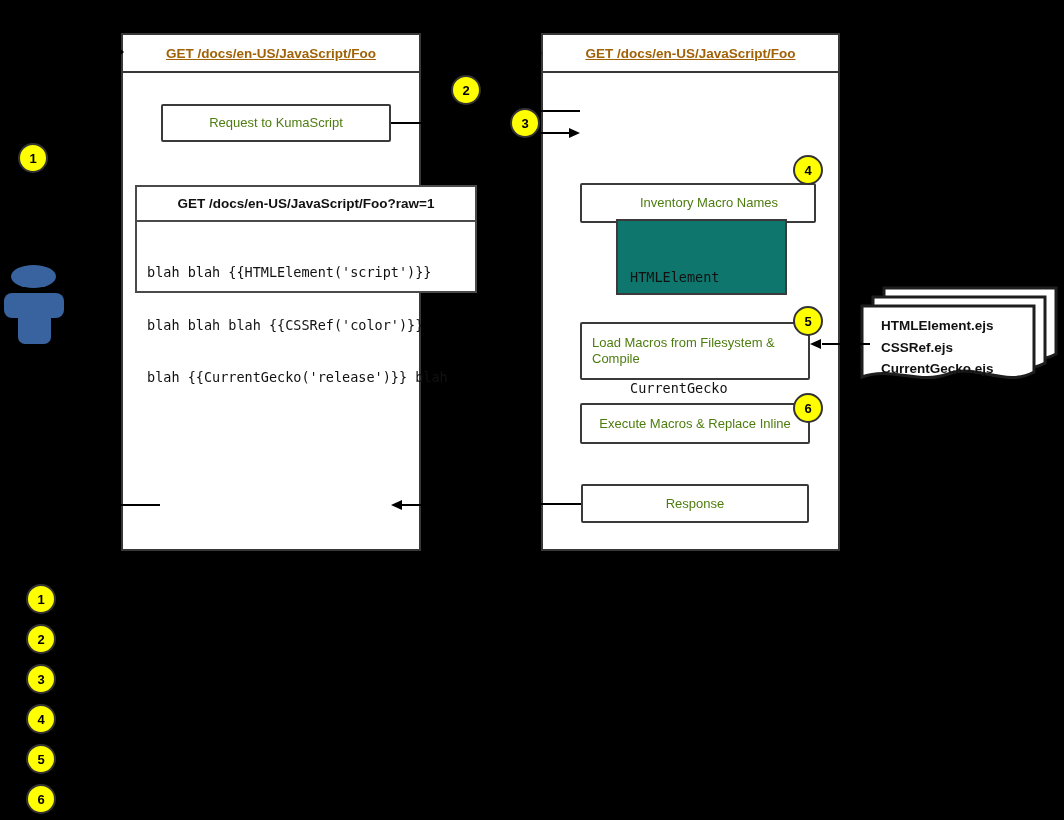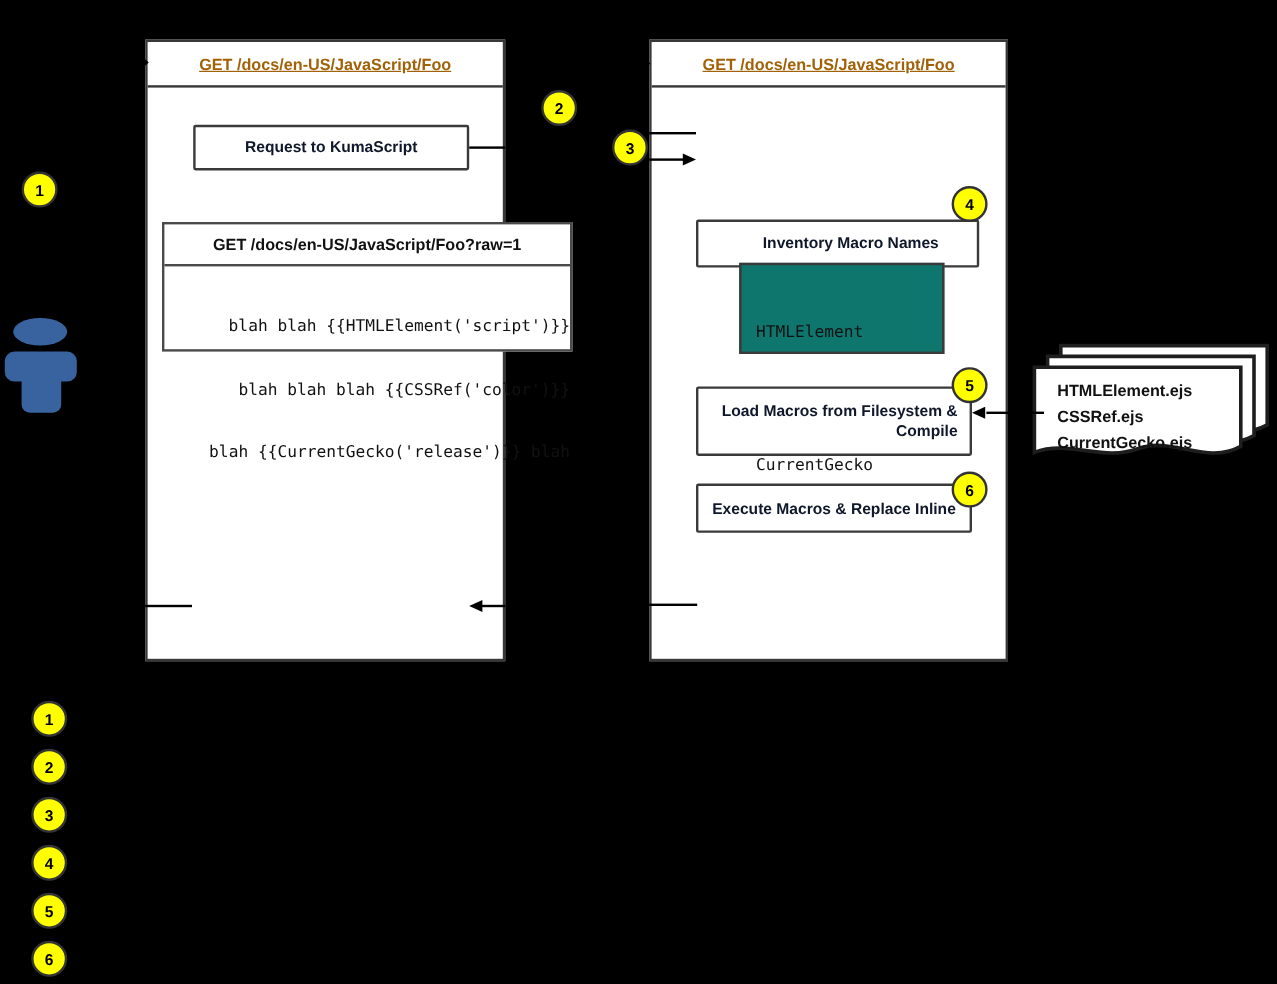--- a/index.html
+++ b/index.html
@@ -13,34 +13,34 @@
   }
   .panel-header{
     height:38px;border-bottom:2px solid #383838;display:flex;align-items:center;justify-content:center;
     font-size:13.5px;font-weight:bold;color:#a16207;box-sizing:border-box;text-decoration:underline;
   }
   #left-panel{left:121px;top:33px;width:300px;height:518px;}
   #right-panel{left:541px;top:33px;width:299px;height:518px;}
   
   .fbox{
     position:absolute;background:#fff;border:2px solid #3a3a3a;border-radius:2px;box-sizing:border-box;
-    display:flex;align-items:center;justify-content:center;text-align:right;
-    font-size:13px;font-weight:bold;color:#0f172a;line-height:16px;padding:0 10px;z-index:3;
+    display:flex;align-items:center;justify-content:center;text-align:left;
+    font-size:13px;font-weight:normal;color:#4d7c0f;line-height:16px;padding:0 10px;z-index:3;
   }
   #box-request{left:161px;top:104px;width:230px;height:38px;}
   #box-wrap{left:160px;top:484px;width:231px;height:40px;}
   #box-fetch{left:580px;top:101px;width:230px;height:39px;}
   #box-inventory{left:580px;top:183px;width:236px;height:40px;padding-left:32px;}
   #box-load{left:580px;top:322px;width:230px;height:58px;}
   #box-execute{left:580px;top:403px;width:230px;height:41px;}
   #box-response{left:581px;top:484px;width:228px;height:39px;}
   
   #raw-box{
     position:absolute;left:135px;top:185px;width:342px;height:108px;background:#fff;
-    border:2px solid #4a4a4a;box-sizing:border-box;z-index:4;text-align:right;
+    border:2px solid #4a4a4a;box-sizing:border-box;z-index:4;
   }
   #raw-box .raw-title{
     height:35px;border-bottom:2px solid #4a4a4a;display:flex;align-items:center;justify-content:center;
     font-size:13.5px;font-weight:bold;color:#111;box-sizing:border-box;
   }
   .codeblock{
     font-family:"DejaVu Sans Mono","Liberation Mono",monospace;color:#111;white-space:pre;
   }
   #raw-box .raw-code{padding:7px 0 0 10px;font-size:13.5px;line-height:17.5px;}
   
@@ -125,20 +125,21 @@
   <div class="fbox" id="box-inventory">Inventory Macro Names</div>
 
   <div id="macro-list-box" class="codeblock">
     <div>HTMLElement</div>
     <div>CSSRef</div>
     <div>CurrentGecko</div>
   </div>
 
   <div class="fbox" id="box-load">Load Macros from Filesystem &amp; Compile</div>
   <div class="fbox" id="box-execute">Execute Macros &amp; Replace Inline</div>
+  <div class="fbox" id="box-response">Response</div>
 
   <svg id="file-stack" width="206" height="112" viewBox="0 0 206 112">
     <path d="M26,2 h172 v66 c-29,16 -57,-9 -86,2 c-29,11 -57,-8 -86,3 z" fill="#ffffff" stroke="#1e1e1e" stroke-width="3"></path>
     <path d="M15,11 h172 v66 c-29,16 -57,-9 -86,2 c-29,11 -57,-8 -86,3 z" fill="#ffffff" stroke="#1e1e1e" stroke-width="3"></path>
     <path d="M4,20 h172 v66 c-29,16 -57,-9 -86,2 c-29,11 -57,-8 -86,3 z" fill="#ffffff" stroke="#1e1e1e" stroke-width="3"></path>
   </svg>
   <div id="file-stack-text">
     <div>HTMLElement.ejs</div>
     <div>CSSRef.ejs</div>
     <div>CurrentGecko.ejs</div>

